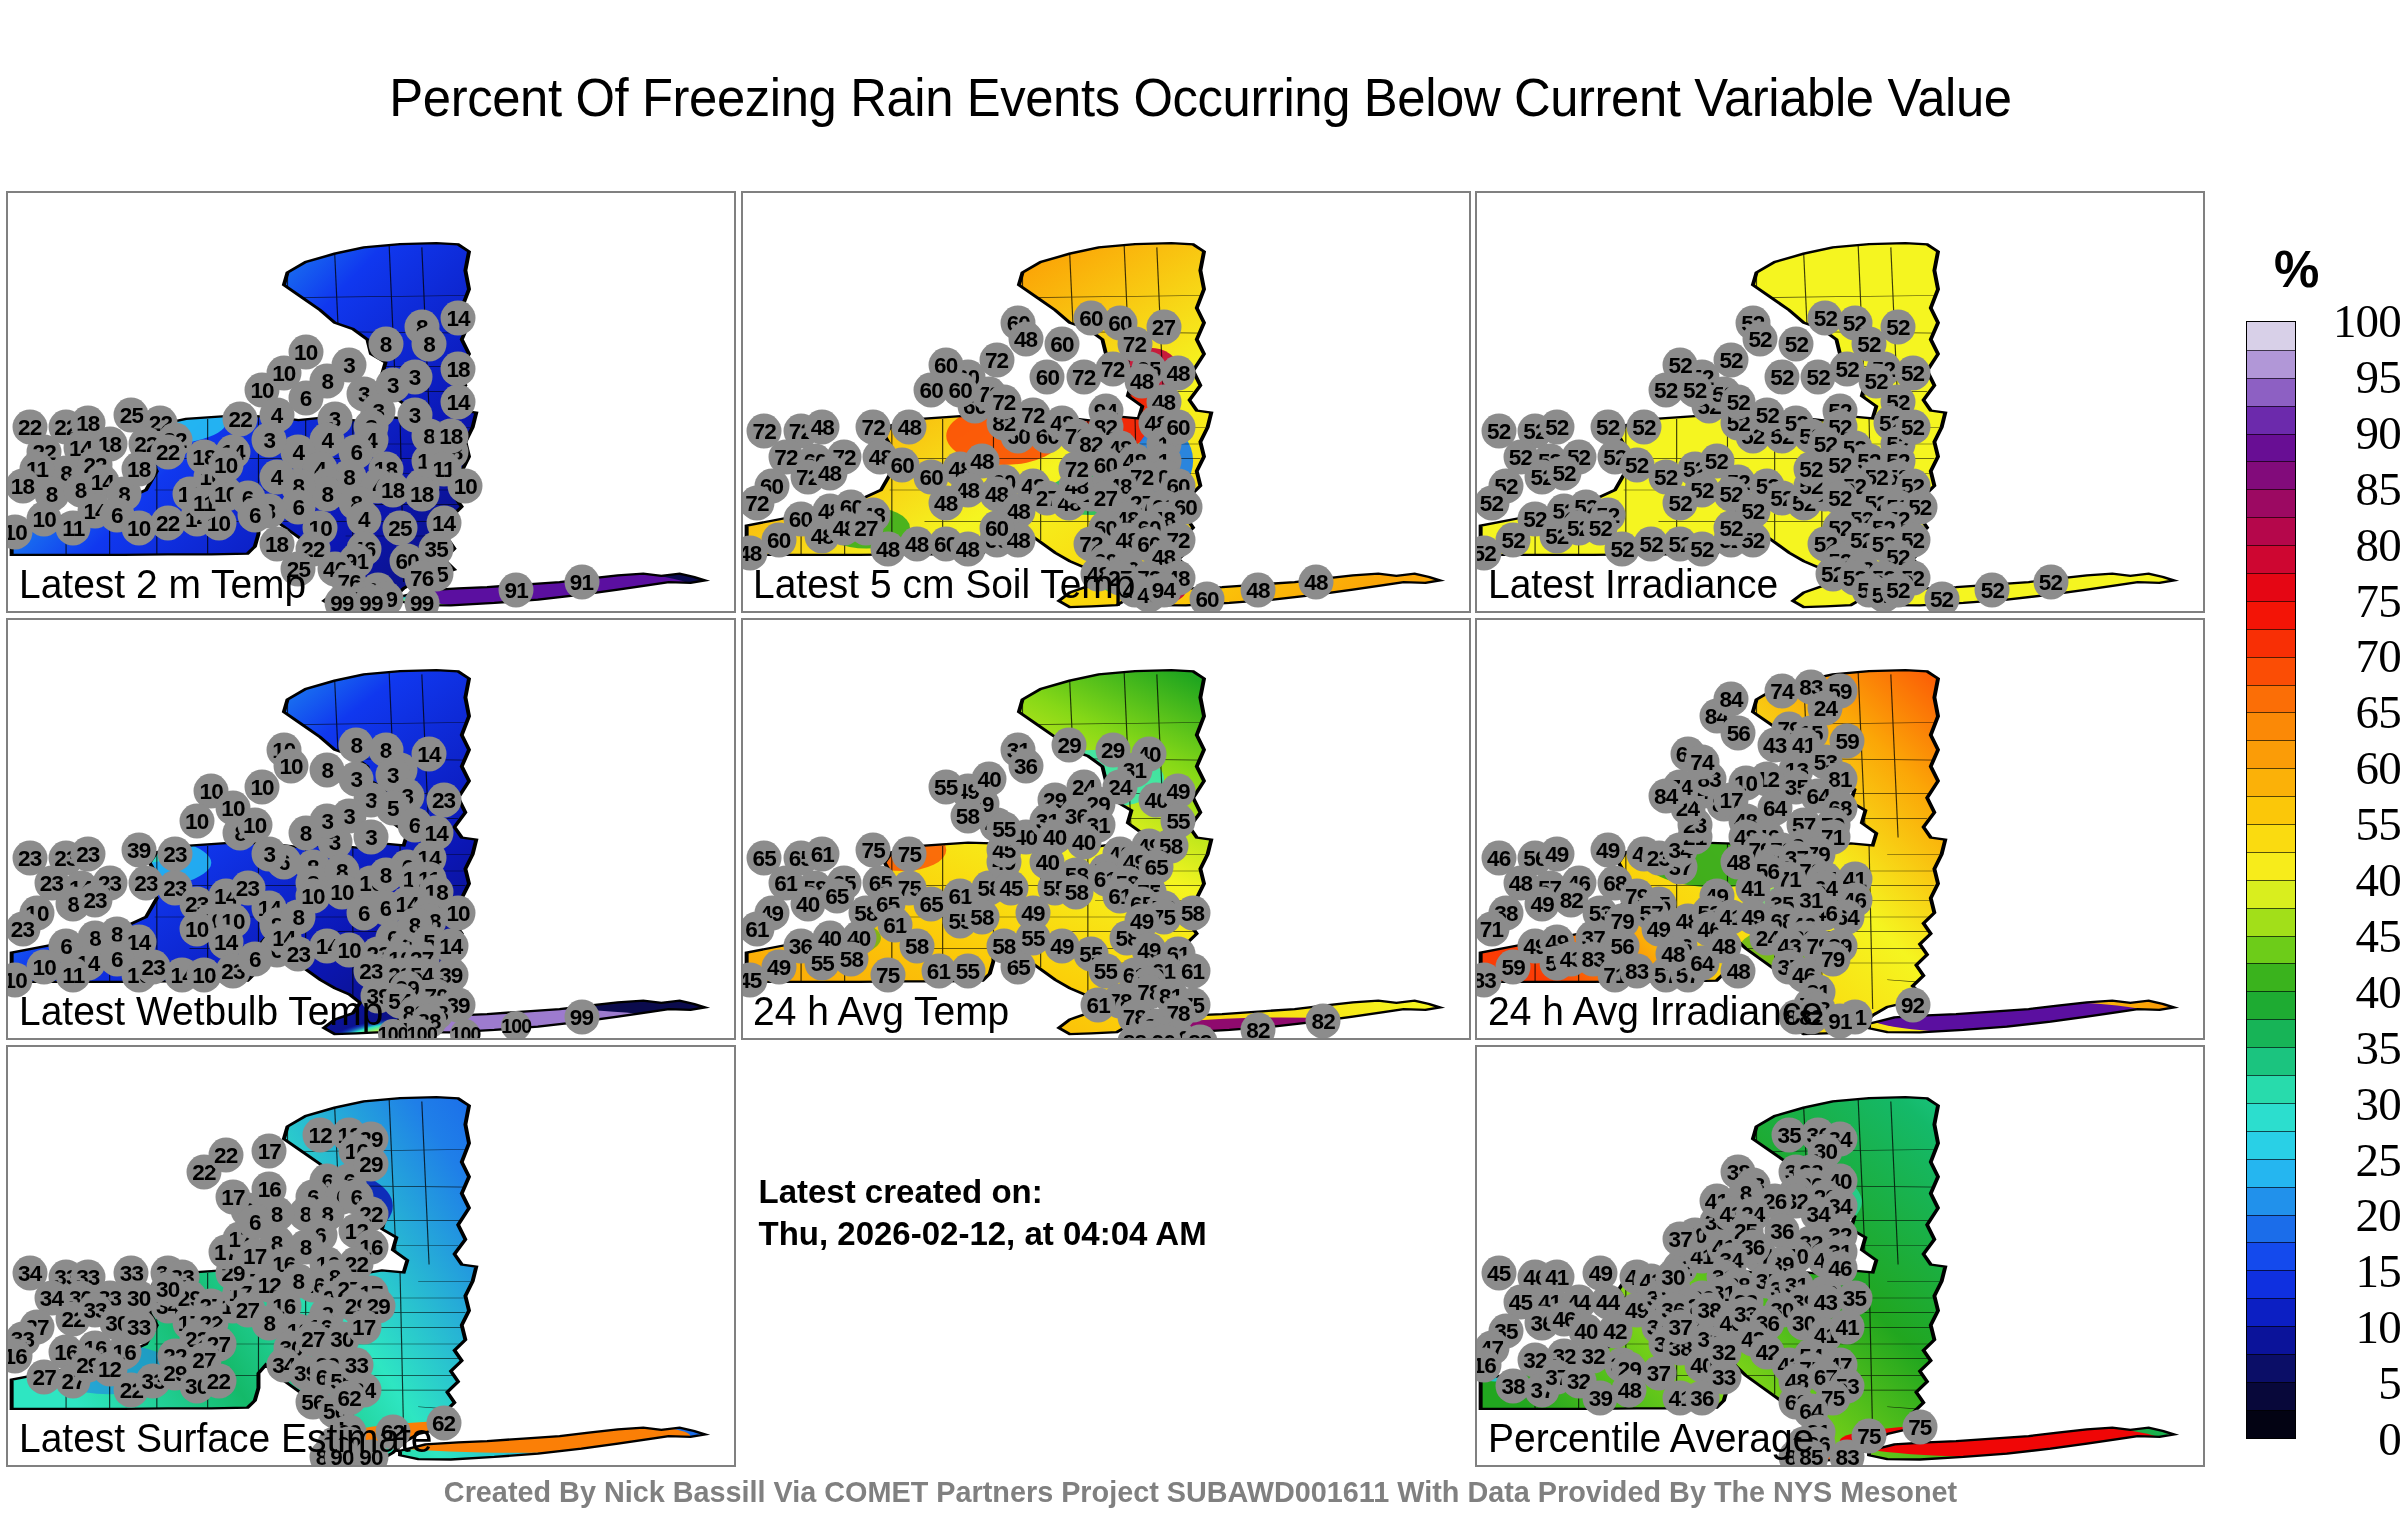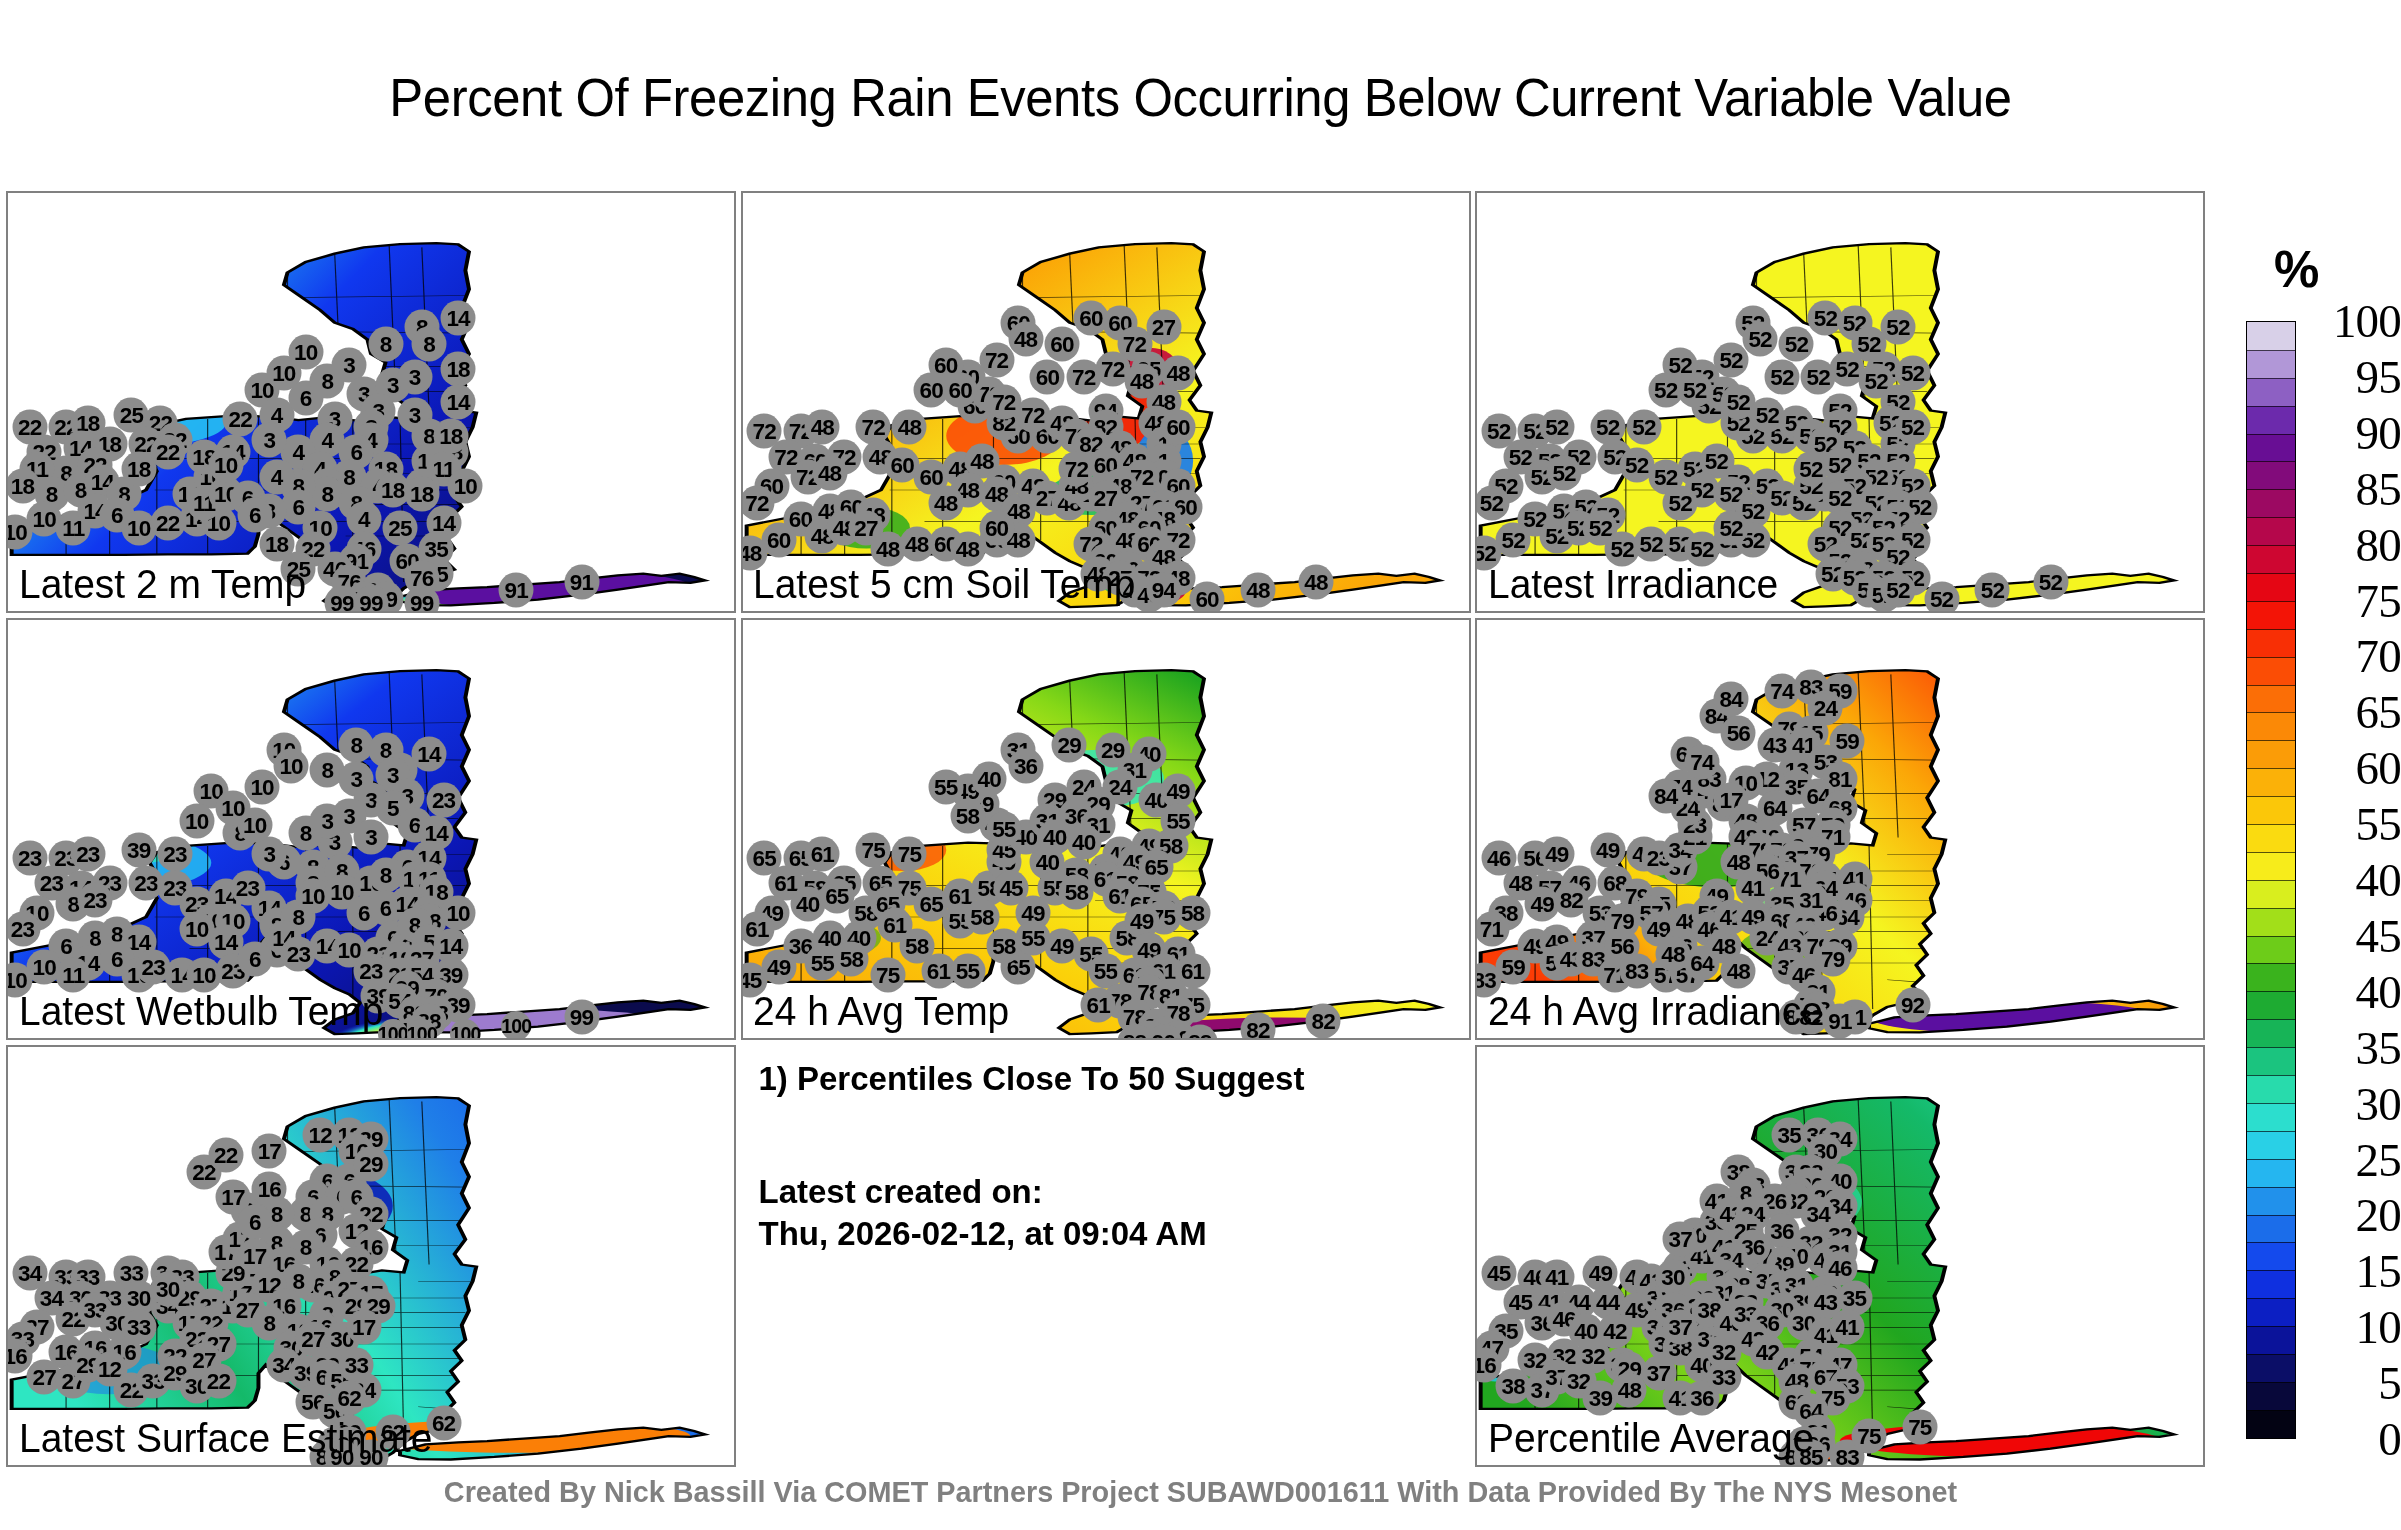--- a/index.html
+++ b/index.html
@@ -1357,26 +1357,26 @@
         <div class="station" style="left: 50%; top: 98%;">90</div>
         <div class="station" style="left: 53%; top: 92%;">62</div>
         <div class="station" style="left: 60%; top: 90%;">62</div>
       </div>
     <div class="panel-label">Latest Surface Estimate</div>
   </div>
 
   <div class="panel" style="border:none;">
     <div class="notes">
       <p>
-        <span>1) Percentiles Close To 50 Suggest</span><br>
+        <br>
         <br>
       </p>
       <p>
         <span>Latest created on:</span><br>
-        <span>Thu, 2026-02-12, at 09:04 AM</span>
+        <span>Thu, 2026-02-12, at 04:04 AM</span>
       </p>
     </div>
   </div>
 
   <div class="panel">
     <div class="mapwrap">
       <svg class="mapsvg" viewBox="0 0 100 100" preserveAspectRatio="none">
         <defs>
           <clipPath id="nyclip7">
               <path class="nypath" d="M 0.5,86.5 L 0.5,79.5 L 14.0,75.0 L 19.0,71.0 L 20.5,66.5 L 19.5,63.5 L 20.5,61.0 L 19.5,58.0 L 20.5,55.5 L 24.5,54.0 L 31.0,53.2 L 36.5,53.5 L 40.0,54.3 L 44.0,53.6 L 48.0,54.4 L 51.5,53.4 L 54.5,53.9 L 55.0,51.0 L 53.0,48.5 L 53.5,45.5 L 51.5,43.5 L 52.0,40.5 L 50.0,38.5 L 49.5,35.0 L 47.5,32.5 L 45.0,31.0 L 43.0,28.0 L 40.5,25.0 L 38.0,22.0 L 38.5,19.0 L 41.0,16.5 L 45.0,14.5 L 49.0,13.0 L 54.0,12.2 L 59.0,12.0 L 62.0,12.3 L 63.5,14.0 L 63.0,18.5 L 63.5,23.0 L 62.5,27.5 L 63.5,31.0 L 62.5,35.0 L 63.5,38.5 L 62.0,42.5 L 63.0,46.0 L 61.5,49.5 L 62.5,52.0 L 64.5,52.5 L 64.0,56.0 L 63.0,59.5 L 63.5,63.0 L 62.5,66.5 L 63.0,70.0 L 61.5,72.5 L 62.5,75.0 L 61.0,77.5 L 62.0,80.0 L 60.5,82.5 L 61.5,85.0 L 60.0,87.5 L 61.5,90.0 L 59.0,91.5 L 56.5,92.5 L 54.5,94.5 L 53.0,97.0 L 51.5,98.5 L 48.0,98.8 L 45.0,99.0 L 43.5,97.5 L 45.0,95.5 L 47.5,94.0 L 48.5,91.5 L 47.0,89.5 L 45.0,88.0 L 43.0,86.0 L 41.0,83.5 L 39.0,81.0 L 37.0,78.5 L 35.5,76.0 L 34.5,78.0 L 34.5,81.5 L 34.0,84.5 L 33.0,86.2 L 28.0,86.4 L 22.0,86.4 L 16.0,86.5 L 9.0,86.5 Z M 54.0,96.5 L 57.5,95.0 L 62.0,94.5 L 66.0,94.2 L 71.0,93.6 L 76.0,93.0 L 80.0,92.2 L 84.0,91.4 L 87.5,91.0 L 90.0,91.5 L 92.5,91.0 L 94.5,91.8 L 96.0,92.6 L 94.0,93.2 L 91.0,93.0 L 88.0,93.8 L 84.0,94.8 L 79.0,96.0 L 73.0,97.2 L 67.0,98.0 L 61.0,98.6 L 56.5,98.5 L 54.0,97.6 Z"></path>

